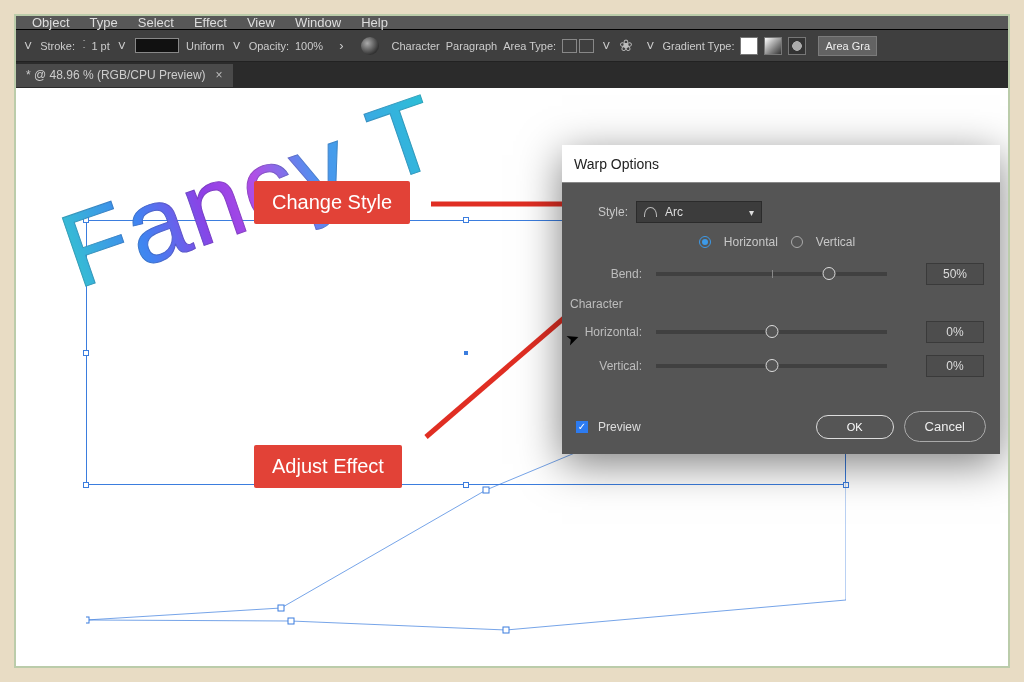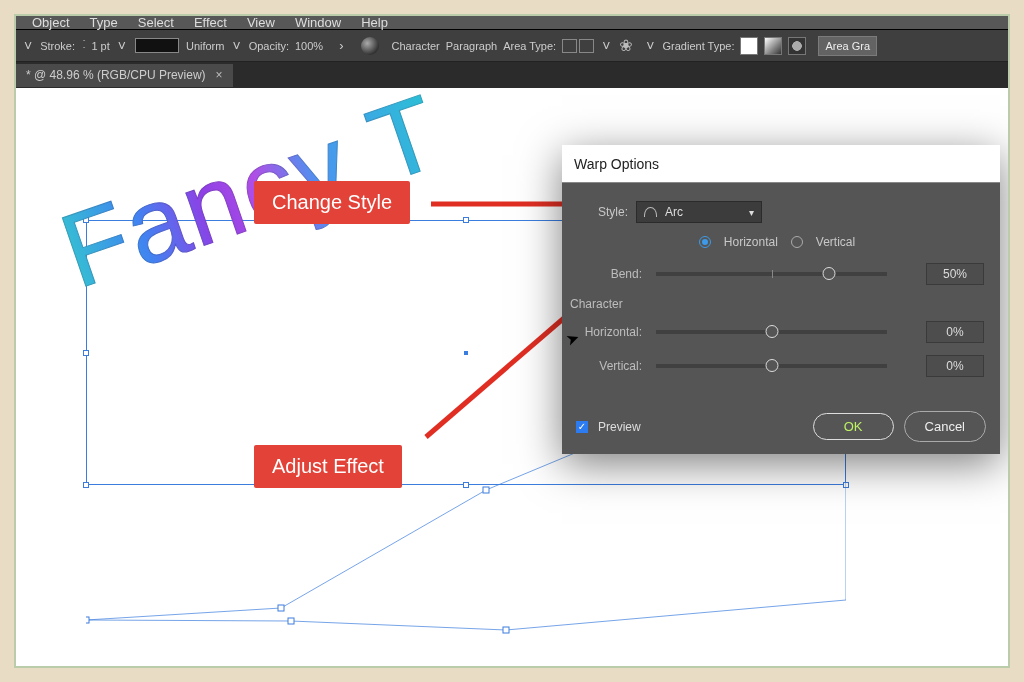--- a/index.html
+++ b/index.html
@@ -153,21 +153,21 @@
     .slider-row .lab { min-width:72px; text-align:right; color:#bdbdbd;}
     .slider-track { position:relative; flex:1; height:4px; background:#404040; }
     .slider-track .tick { position:absolute; left:50%; top:-2px; width:1px; height:8px; background:#888; }
     .slider-thumb { position:absolute; top:-5px; width:13px;height:13px;border:1px solid #ddd;border-radius:50%;background:#555; transform:translateX(-50%);}
     .slider-val { min-width:58px; text-align:center; color:#ddd; background:#4d4d4d; border:1px solid #3a3a3a; padding:3px 0;margin-left:25px;}
     .dist-hdr { color:#bdbdbd; margin:4px 0 10px 0; }
     .red-box { position:absolute; left:555px; top:125px; width:422px; height:174px; border:3px solid #e02e23; pointer-events:none;}
     .dialog-foot { display:flex; align-items:center; padding: 10px 14px 12px 14px; gap:10px; }
     .chk { width:12px;height:12px;background:#2d7bf0;display:flex;align-items:center;justify-content:center;color:#fff;font-size:10px;}
     .spacer{flex:1;}
-    .btn-ok { background:transparent; color:#bef264; border:1.5px solid #ddd; border-radius: 18px; padding:5px 30px; font-size:13px;}
+    .btn-ok { background:transparent; color:#ffffff; border:1.5px solid #ddd; border-radius: 18px; padding:5px 30px; font-size:11px;}
     .btn-cancel { background:transparent; color:#eee; border:1px solid #aaa; border-radius: 18px; padding:7px 20px; font-size:13px;}
     .cursor{ position:absolute; left:550px; top:229px; font-size:16px; color:#000; transform:rotate(-20deg); pointer-events:none; z-index:5;}
     .align-icons {display:flex; gap:2px;}
     .align-icons span{width:15px;height:14px;border:1px solid #888;position:relative;}
     .flour-icon{width:20px;height:16px;position:relative;}
     .flour-icon::before{content:"❀"; color:#bbb; font-size:16px; position:absolute; left:1px; top:-2px;}
   </style>
 </head>
 <body>
 

